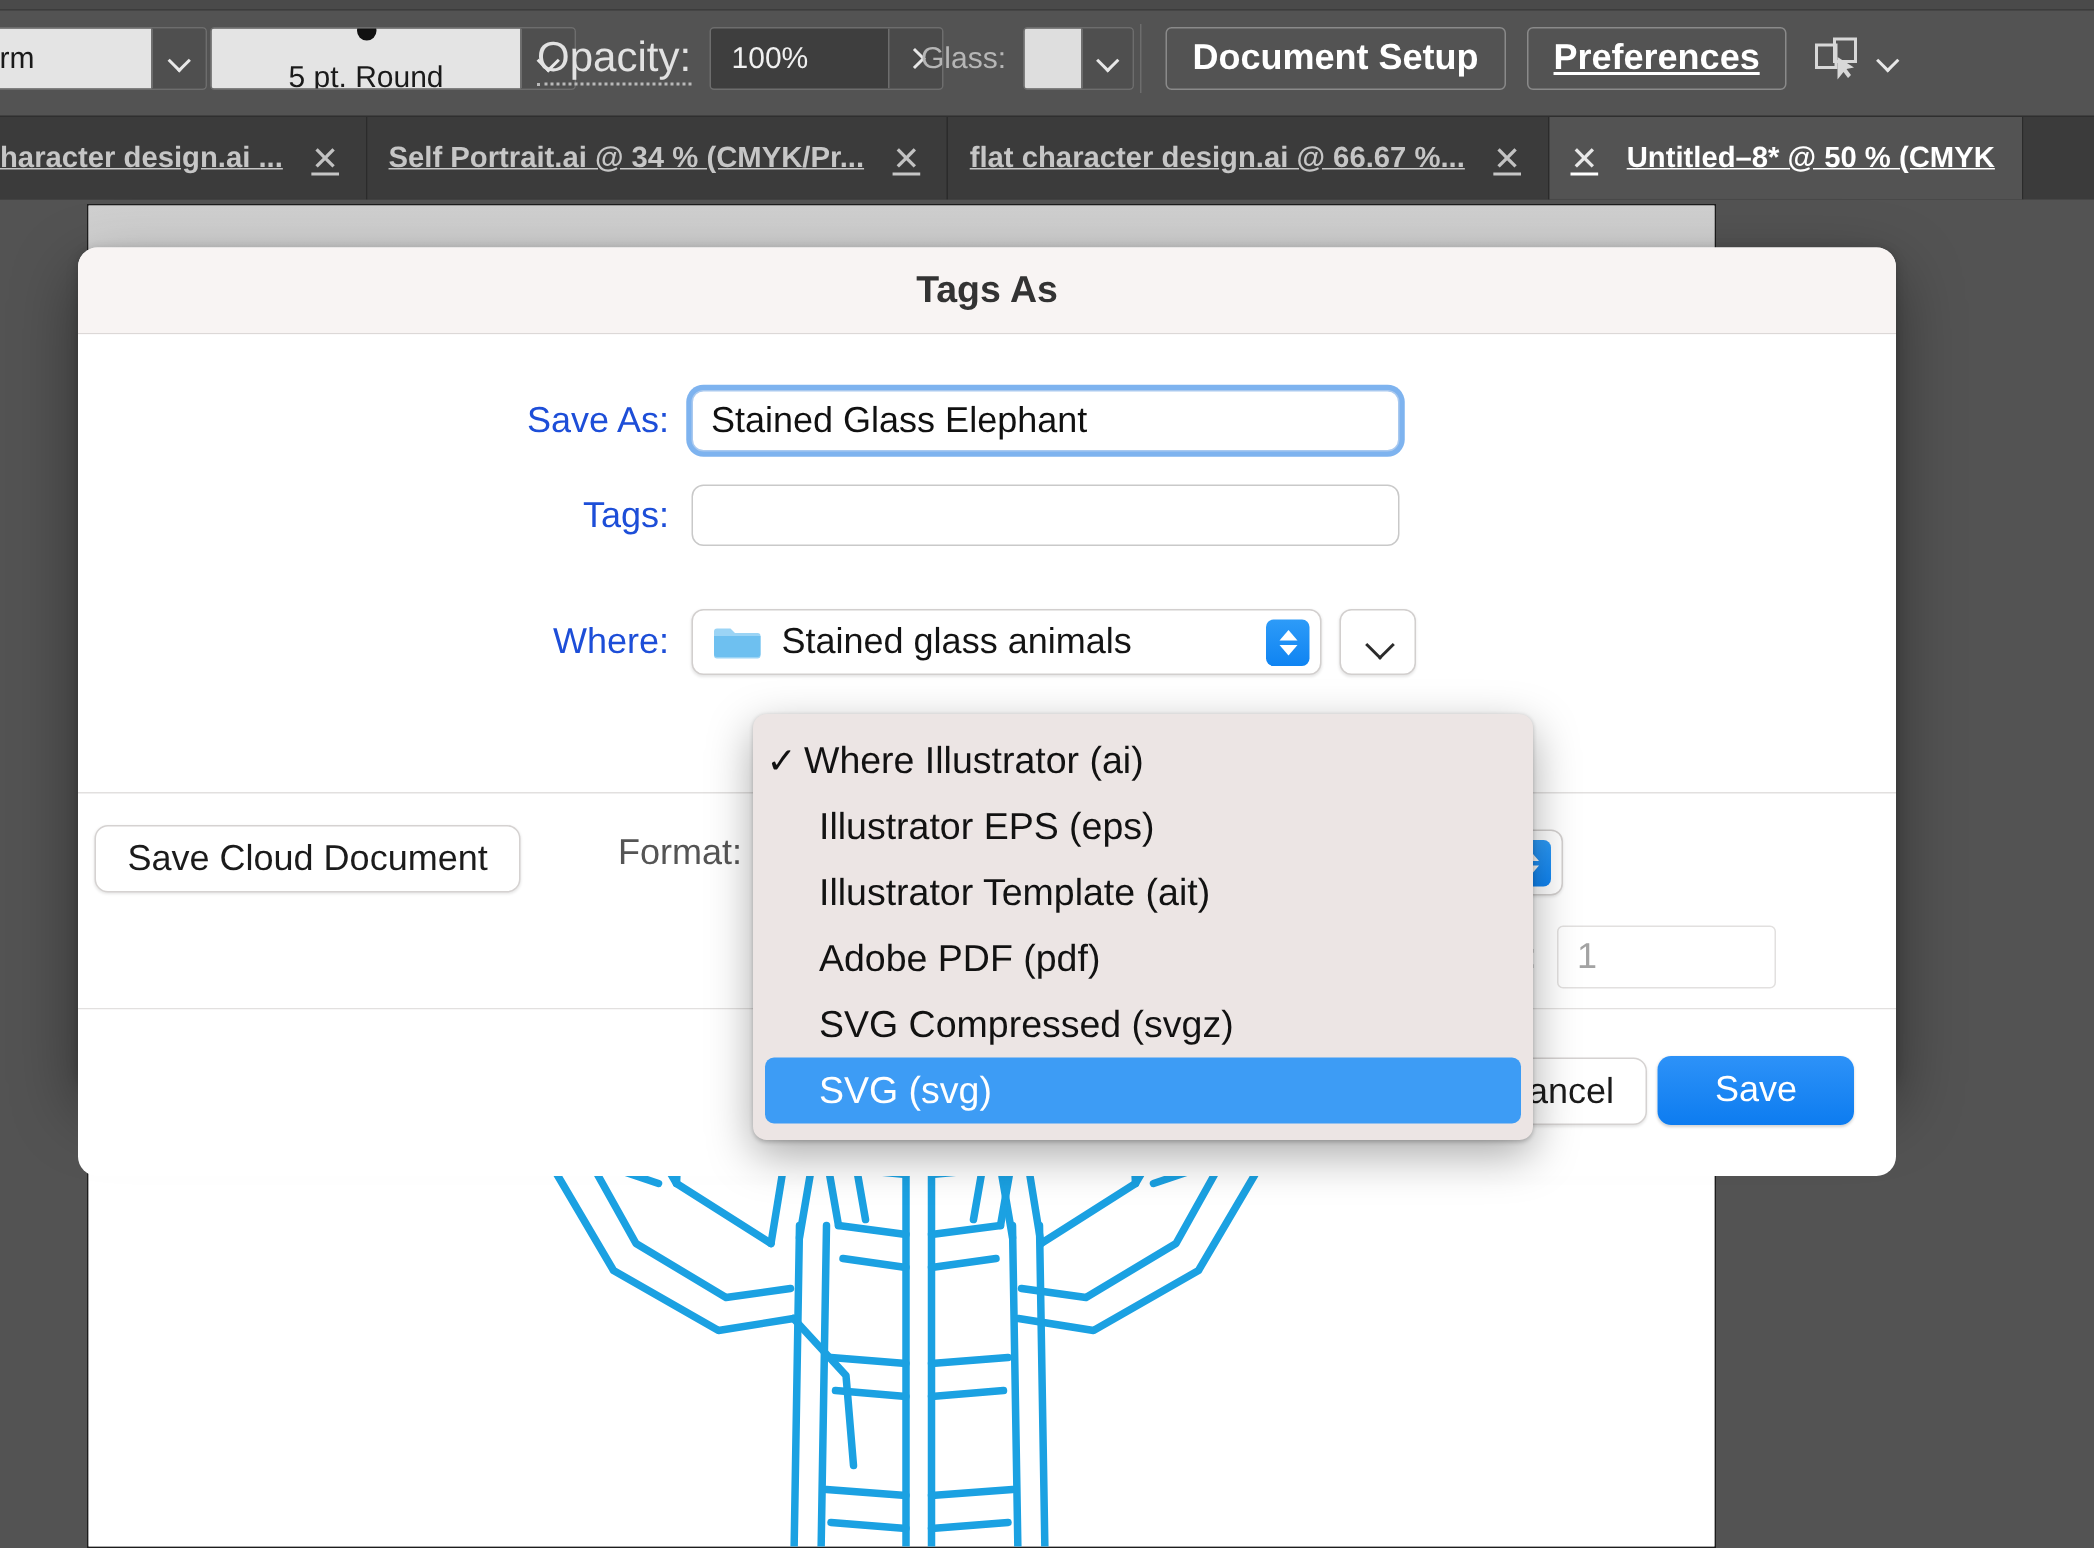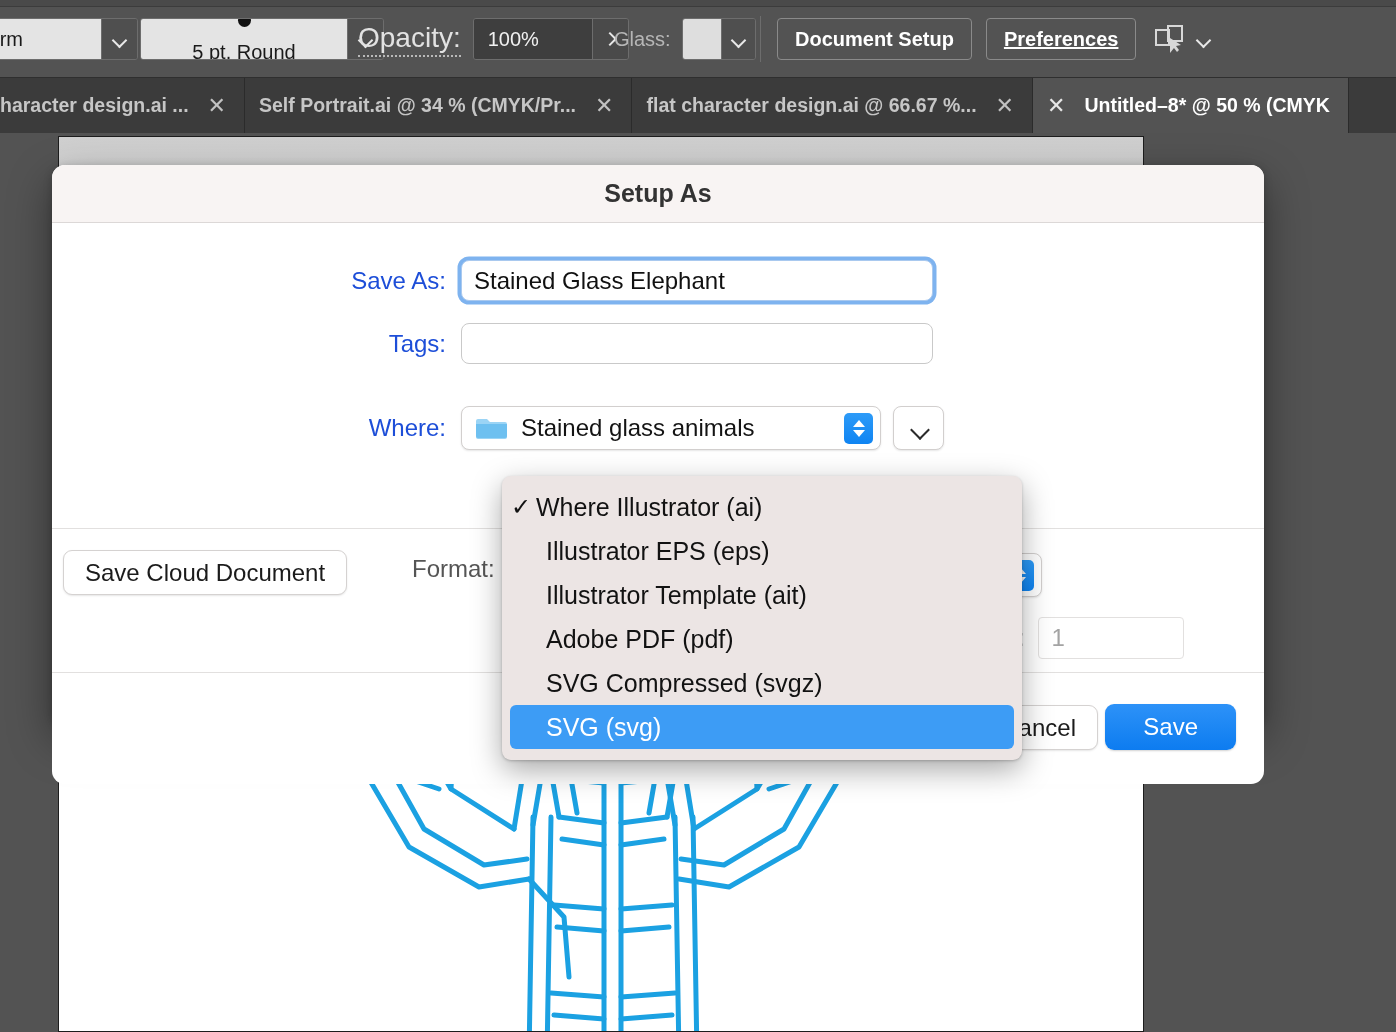--- a/index.html
+++ b/index.html
@@ -120,21 +120,21 @@
   .divider-v {
     width: 1px; height: 46px; background: #6d6d6d;
   }
 
   .tbtn {
     height: 42px;
     border: 1px solid #8a8a8a;
     border-radius: 4px;
     background: #535353;
     color: #fff;
-    font-size: 20px; font-weight: bold;
+    font-size: 24px; font-weight: bold;
     padding: 0 17px;
     display: flex; align-items: center;
     white-space: nowrap;
     cursor: default;
   }
 
   .arrange-icon { width: 34px; height: 30px; position: relative; }
 
   
   #tab-bar {
@@ -148,20 +148,21 @@
     display: flex; align-items: center;
     gap: 19px;
     padding: 0 18px 0 14px;
     background: #3b3b3b;
     color: #c6c6c6;
     font-size: 19.5px; font-weight: bold;
     border-right: 1px solid #2b2b2b;
     white-space: nowrap;
     cursor: default;
     flex: none;
+    text-decoration: underline;
   }
   .tab.active {
     background: #535353; color: #fff;
   }
   .tab .x {
     font-size: 22px; font-weight: normal; color: #c2c2c2;
     line-height: 1;
   }
   .tab.active .x { color:#e8e8e8; }
 
@@ -534,21 +535,21 @@
     </div>
     <div class="tab active">
       <span class="x">✕</span>
       <span>Untitled–8* @ 50 % (CMYK</span>
     </div>
   </div>
 
   <div id="dialog">
 
     <div id="dialog-titlebar">
-      <div id="dialog-title">Setup As</div>
+      <div id="dialog-title">Tags As</div>
     </div>
 
     <div id="dialog-body">
 
       <div class="field-row" style="padding-top:37px;">
         <div class="field-label">Save As:</div>
         <div class="text-input focused">Stained Glass Elephant</div>
       </div>
 
       <div class="field-row" style="padding-top:22px;">

